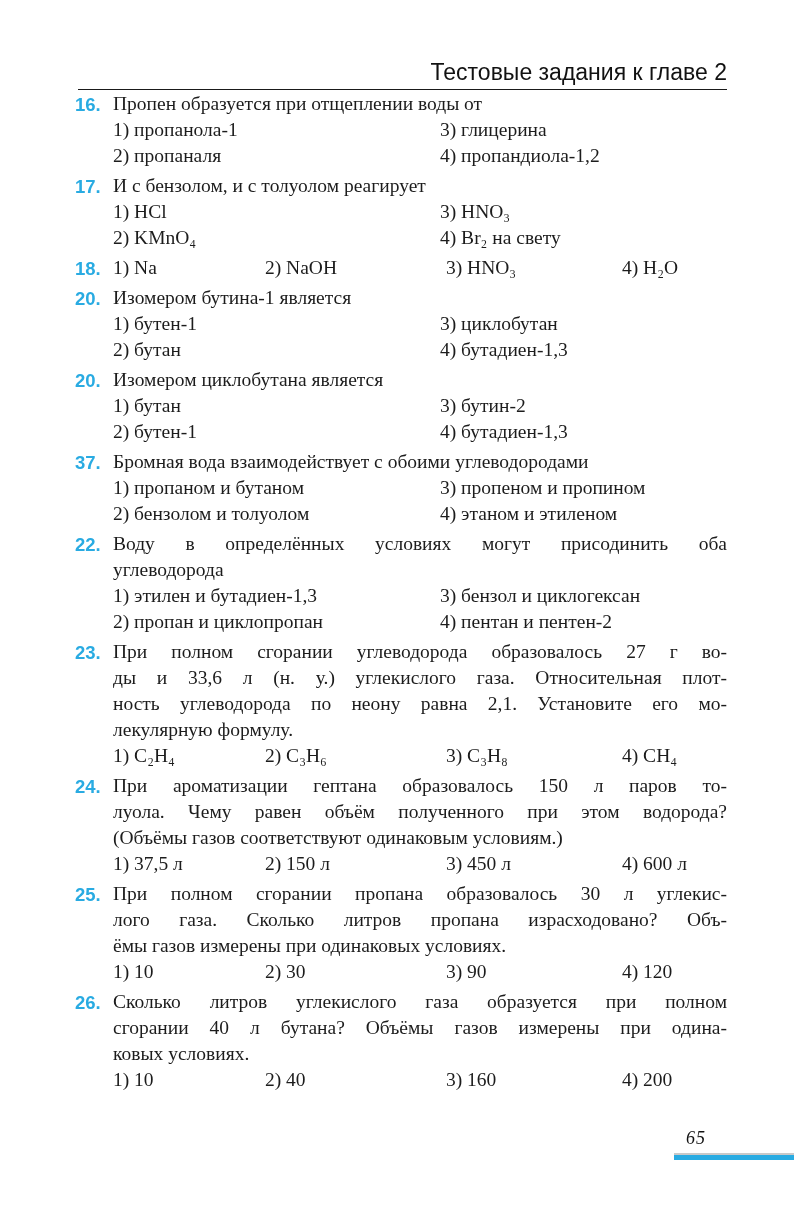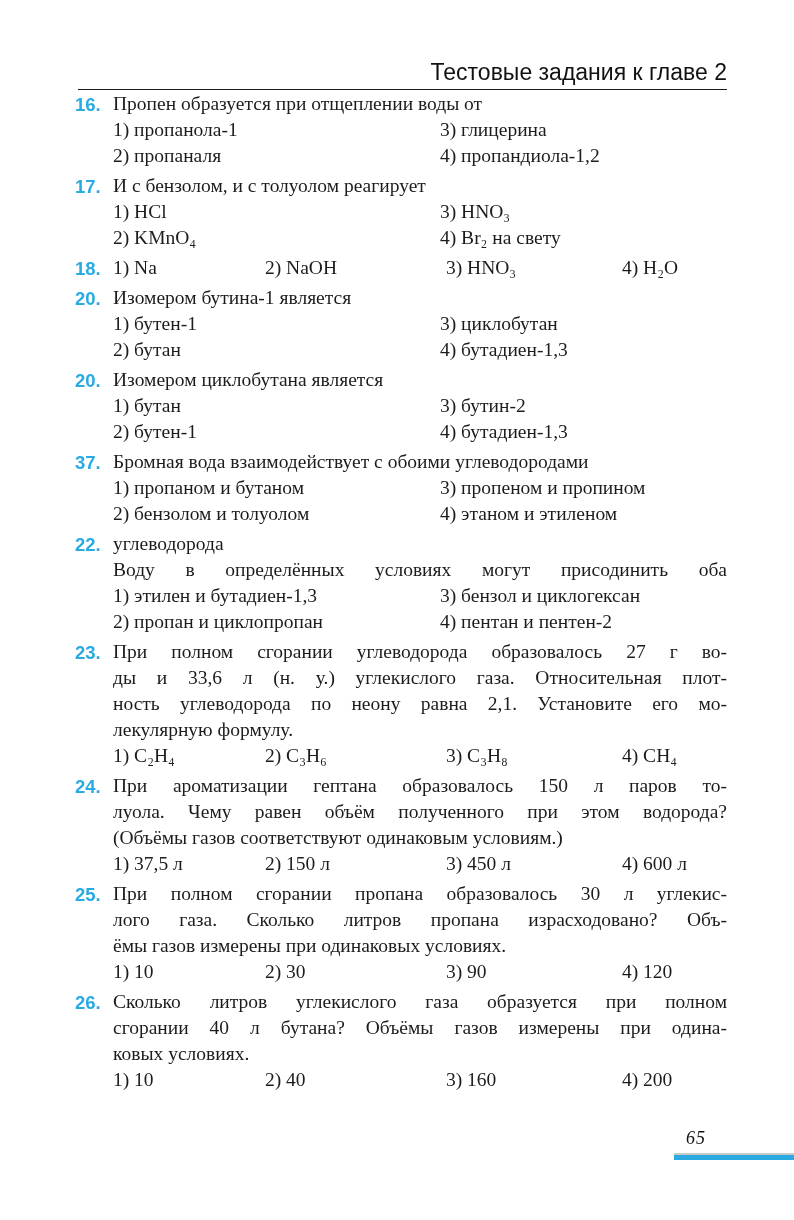--- a/index.html
+++ b/index.html
@@ -164,22 +164,22 @@
           <div class="opts grid2">
             <div class="opt">1) пропаном и бутаном</div>
             <div class="opt">3) пропеном и пропином</div>
             <div class="opt">2) бензолом и толуолом</div>
             <div class="opt">4) этаном и этиленом</div>
           </div>
         </div>
         <div class="q">
           <span class="q-num">22.</span>
           <div class="stmt">
+            <div class="line just">Воду в определённых условиях могут присодинить оба</div>
             <div class="line">углеводорода</div>
-            <div class="line just">Воду в определённых условиях могут присодинить оба</div>
           </div>
           <div class="opts grid2">
             <div class="opt">1) этилен и бутадиен-1,3</div>
             <div class="opt">3) бензол и циклогексан</div>
             <div class="opt">2) пропан и циклопропан</div>
             <div class="opt">4) пентан и пентен-2</div>
           </div>
         </div>
         <div class="q">
           <span class="q-num">23.</span>

